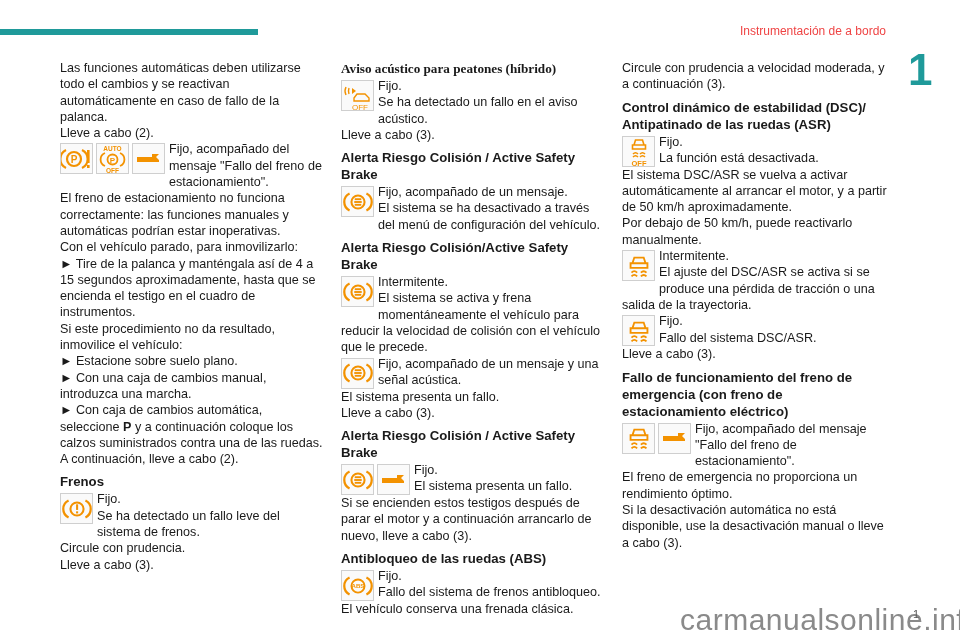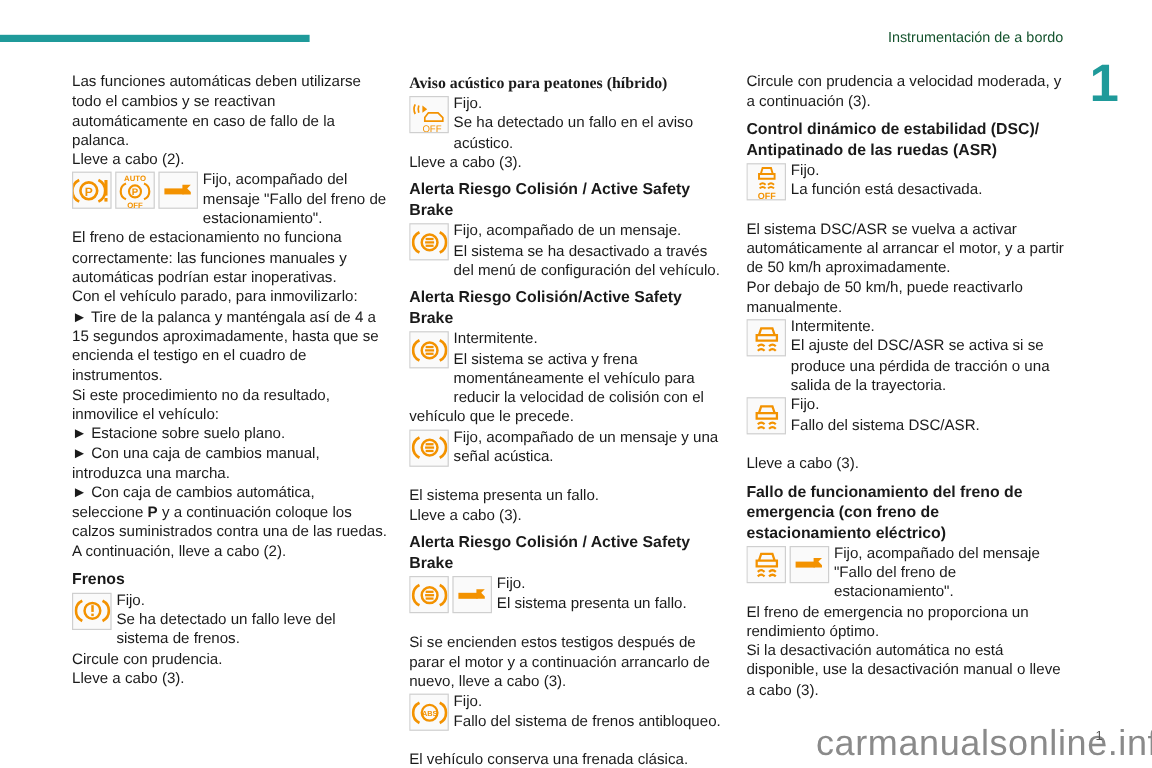--- a/index.html
+++ b/index.html
@@ -1,31 +1,31 @@
 <!DOCTYPE html>
 <html><head>
 <meta charset="utf-8">
 <style>
   html, body { margin: 0; padding: 0; }
   body {
     width: 960px; height: 640px; background: #ffffff; position: relative; overflow: hidden;
     font-family: "Liberation Sans", sans-serif; color: #1a1a1a;
   }
   .topbar { position: absolute; left: 0; top: 29px; width: 258px; height: 6px; background: #1f9a9a; }
-  .header-title { position: absolute; right: 74px; top: 24px; font-size: 12px; color: #14532d; }
+  .header-title { position: absolute; right: 74px; top: 24px; font-size: 12px; color: #ef4444; }
   .chapter-num { position: absolute; left: 908px; top: 48px; font-size: 44px; font-weight: bold; color: #1f9a9a; line-height: 1; }
   .col { position: absolute; top: 60px; font-size: 12.6px; line-height: 16.3px; }
   .col1 { left: 60px; width: 265px; }
   .col2 { left: 341px; width: 265px; }
   .col3 { left: 622px; width: 268px; }
   .p { margin: 0; }
   .h { font-weight: bold; font-size: 13.2px; margin: 6px 0 1px 0; line-height: 17px; }
   .h.first { margin-top: 0; font-family: Liberation Serif, serif; }
   .block { overflow: hidden; }
-  .icons { float: left; display: flex; gap: 3px; margin: 2px 4px 16px 0; }
+  .icons { float: left; display: flex; gap: 3px; margin: 2px 4px 0 0; }
   .icon {
     width: 33px; height: 31px; border: 1px solid #cfcfcf; background: #fafafa;
     display: flex; align-items: center; justify-content: center; box-sizing: border-box;
   }
   .icon svg { display: block; }
   .b { font-weight: bold; }
   .watermark { position: absolute; left: 680px; top: 603px; font-size: 30px; color: #8a8a8a; letter-spacing: 0.5px; }
   .pagenum { position: absolute; left: 913px; top: 608px; font-size: 11px; color: #555; }
 </style>
 </head>
@@ -188,20 +188,21 @@
         <svg width="30" height="30" viewBox="0 0 30 30">
             <use href="#wrench"></use>
           </svg>
       </div>
     </div>
     <span>Fijo.</span><br>
     <span>El sistema presenta un fallo.</span>
   </div>
   <p class="p">Si se encienden estos testigos después de parar el motor y a continuación arrancarlo de nuevo, lleve a cabo (3).</p>
 
+  <div class="h">Antibloqueo de las ruedas (ABS)</div>
   <div class="block">
     <div class="icons">
       <div class="icon">
         <svg width="30" height="30" viewBox="0 0 32 30">
             <use href="#brackets"></use>
             <circle cx="16" cy="15" r="7" stroke="#f39200" stroke-width="2" fill="none"></circle>
             <text x="16" y="17.5" font-size="6.5" font-weight="bold" text-anchor="middle" fill="#f39200" font-family="Liberation Sans, sans-serif">ABS</text>
           </svg>
       </div>
     </div>

